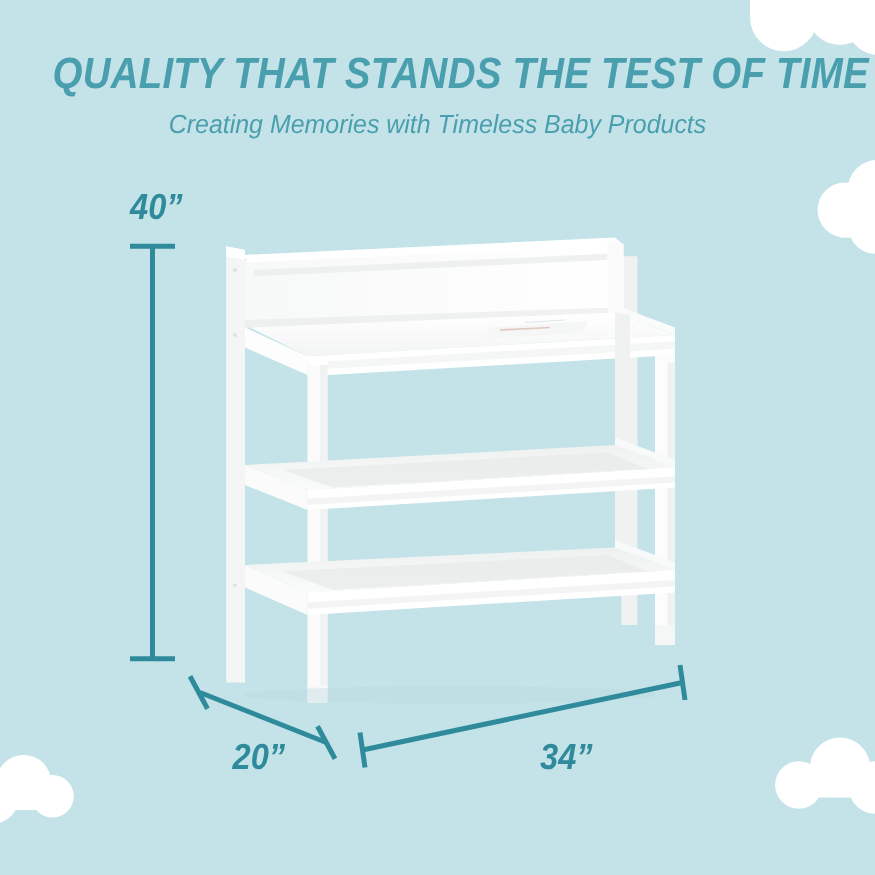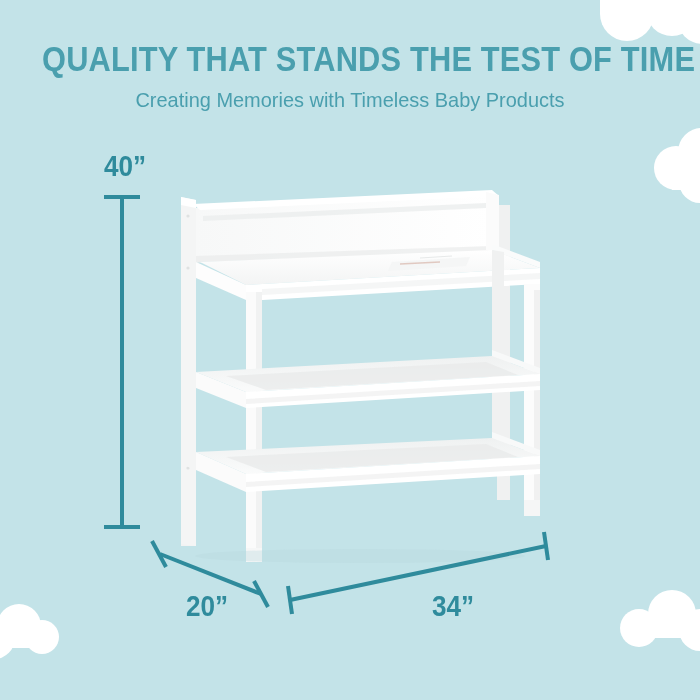--- a/index.html
+++ b/index.html
@@ -11,20 +11,21 @@
     height: 700px;
     overflow: hidden;
     font-family: "Liberation Sans", sans-serif;
   }
   #stage {
     position: relative;
     width: 700px;
     height: 700px;
     background: #c3e3e8;
     overflow: hidden;
+    font-style: italic;
   }
   .layer {
     position: absolute;
     inset: 0;
     width: 700px;
     height: 700px;
   }
   #clouds { z-index: 1; }
   #product { z-index: 2; }
   #dims    { z-index: 3; }

